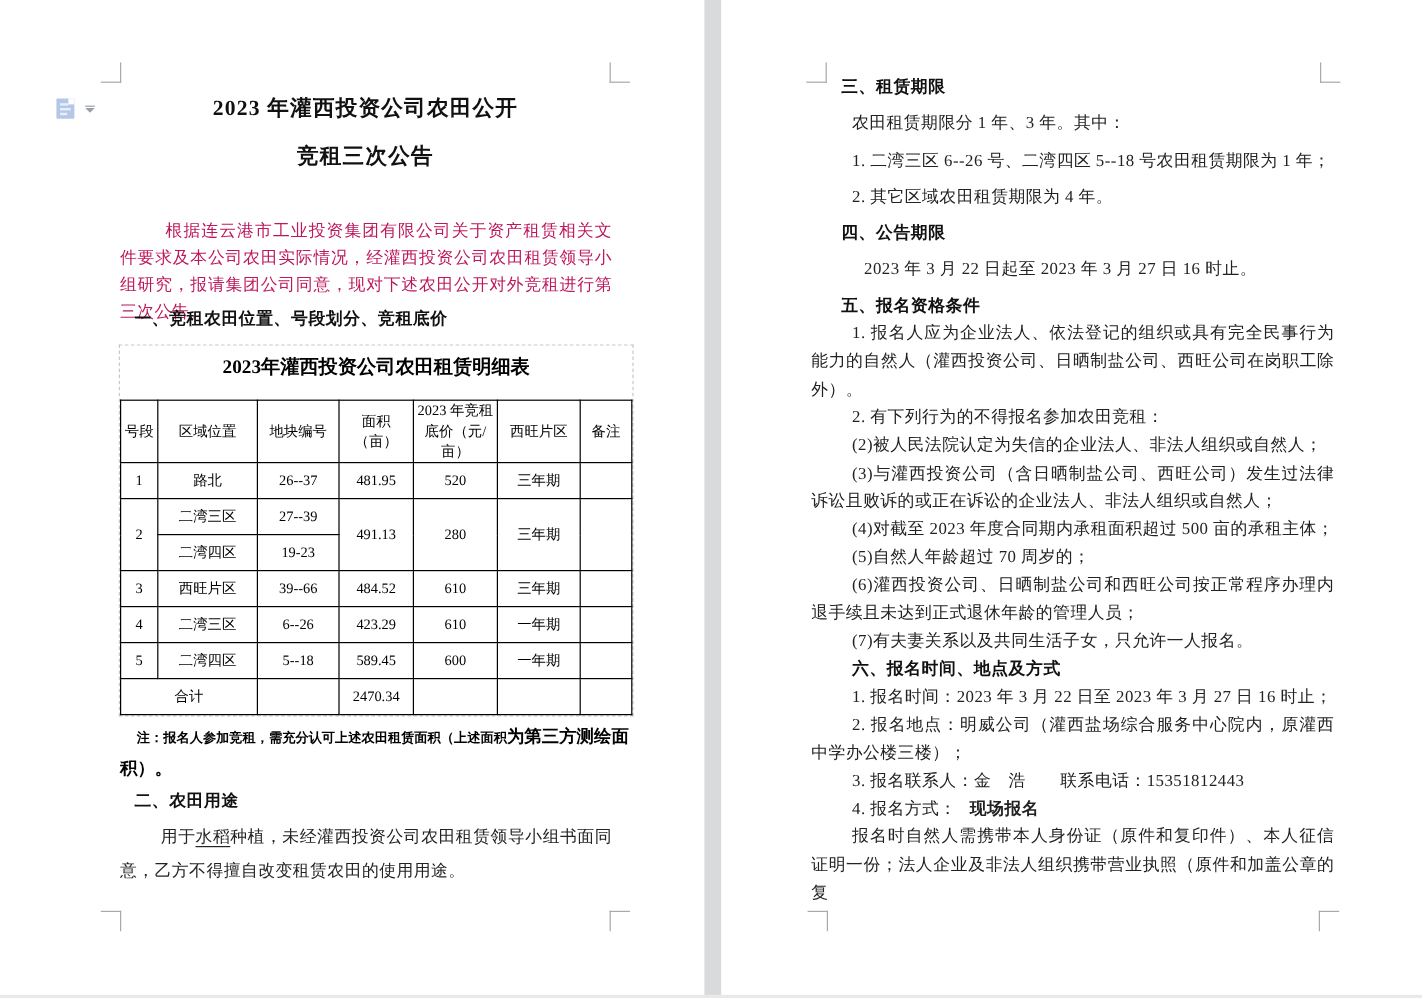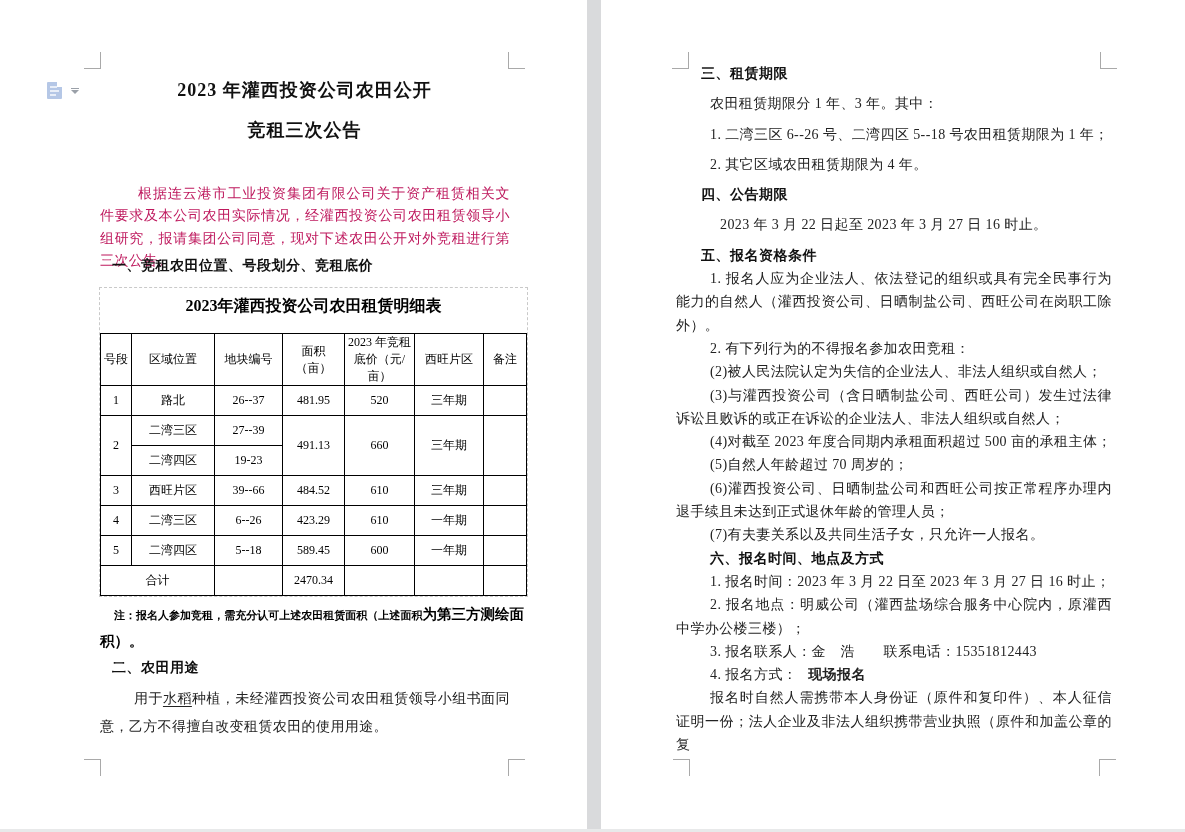--- a/index.html
+++ b/index.html
@@ -123,21 +123,21 @@
       <td>481.95</td>
       <td>520</td>
       <td>三年期</td>
       <td></td>
     </tr>
     <tr class="drow">
       <td rowspan="2">2</td>
       <td>二湾三区</td>
       <td>27--39</td>
       <td rowspan="2">491.13</td>
-      <td rowspan="2">660</td>
+      <td rowspan="2">280</td>
       <td rowspan="2">三年期</td>
       <td rowspan="2"></td>
     </tr>
     <tr class="drow">
       <td>二湾四区</td>
       <td>19-23</td>
     </tr>
     <tr class="drow">
       <td>3</td>
       <td>西旺片区</td>

